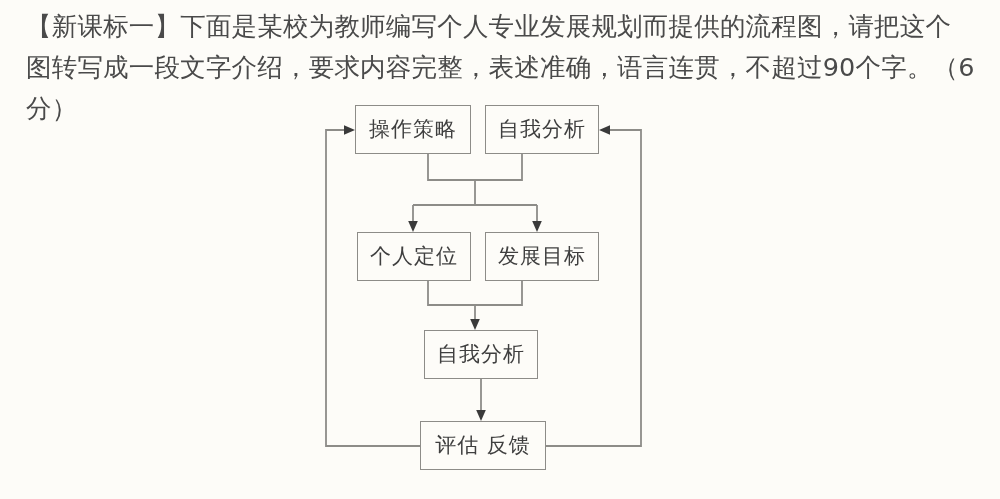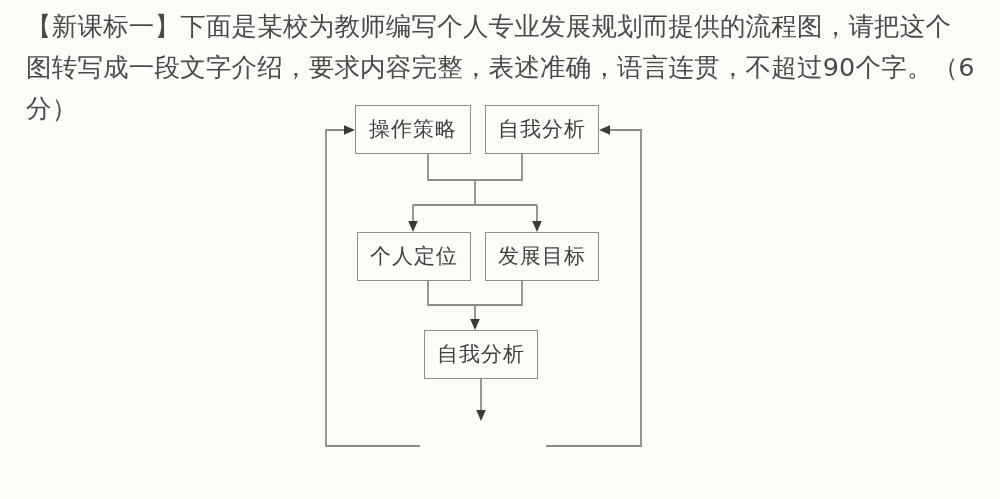--- a/index.html
+++ b/index.html
@@ -114,15 +114,16 @@
     <div class="fc-node" id="node-env">操作策略</div>
 
     <div class="fc-node" id="node-self">自我分析</div>
 
     <div class="fc-node" id="node-goal">发展目标</div>
 
     <div class="fc-node" id="node-pos">个人定位</div>
 
     <div class="fc-node" id="node-strat">自我分析</div>
 
+    <div class="fc-node" id="node-eval">评估 反馈</div>
 
   </div>
 </div>
 
 </body></html>

